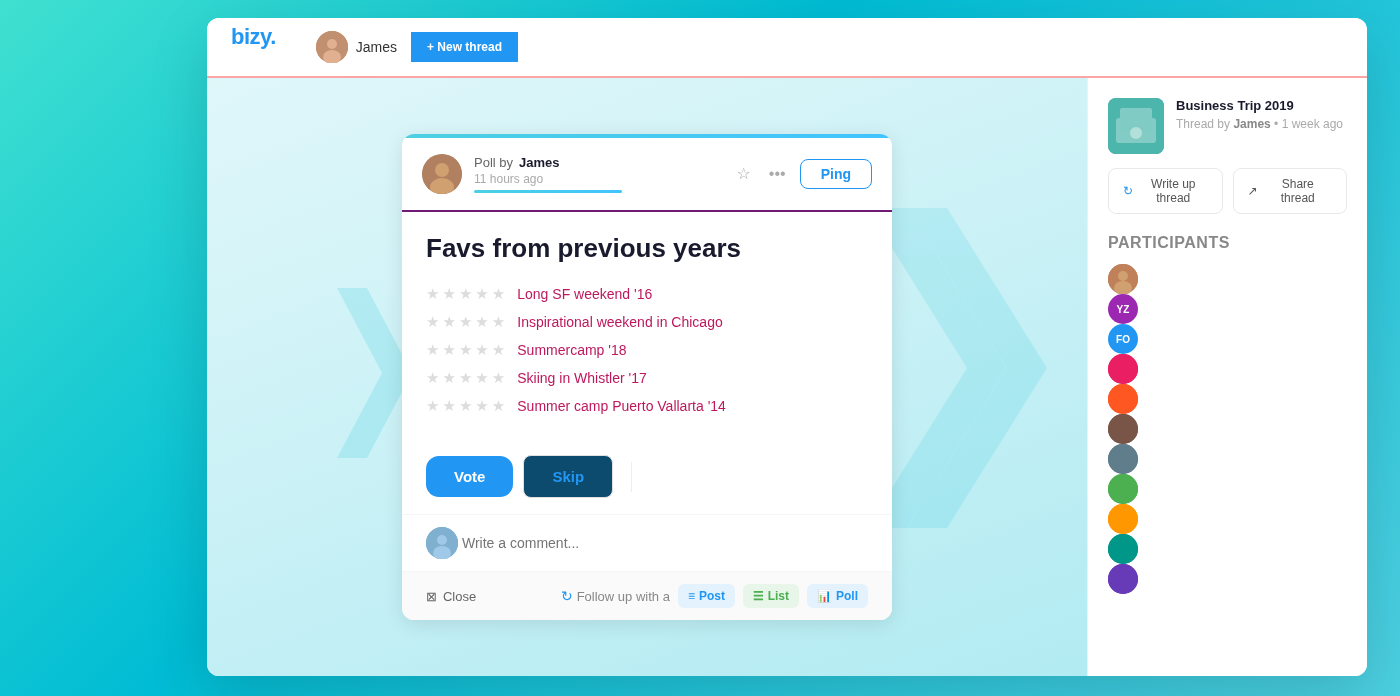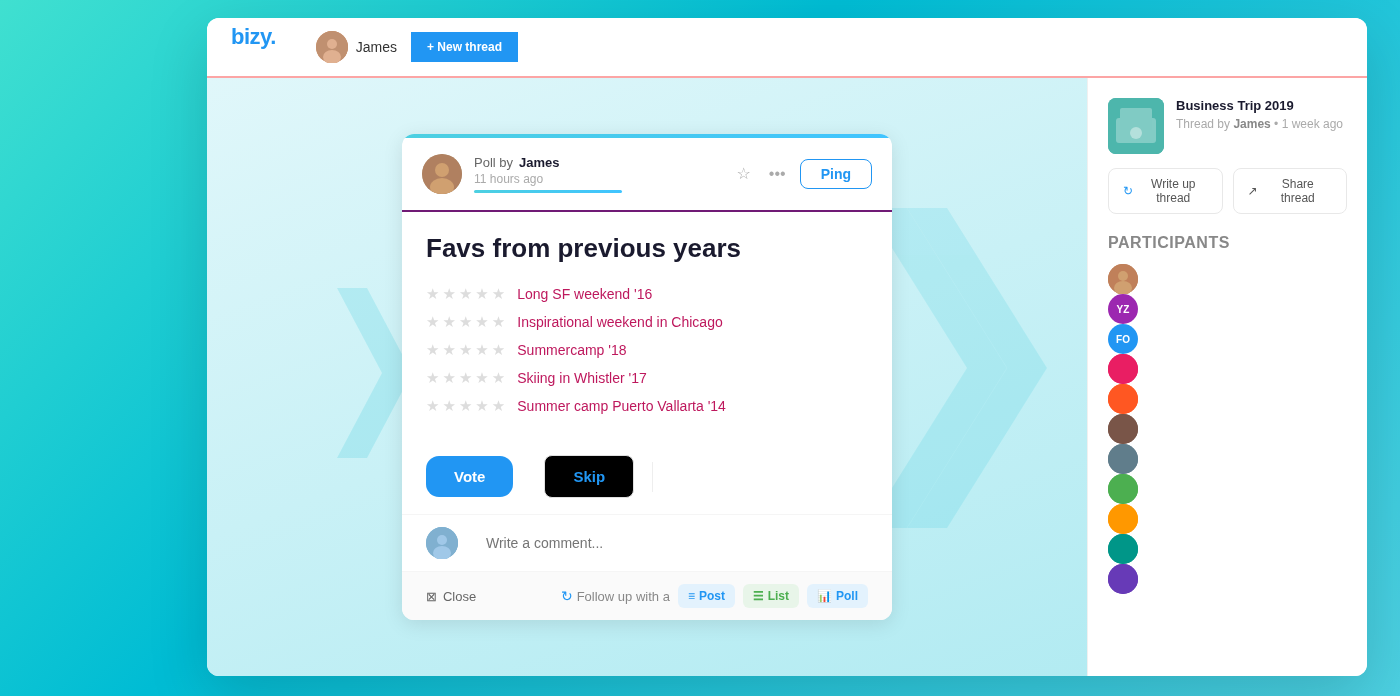--- a/index.html
+++ b/index.html
@@ -256,29 +256,28 @@
       color: #fff;
       border: none;
       border-radius: 13px;
       padding: 12px 28px;
       font-size: 15px;
       font-weight: 700;
       cursor: pointer;
     }
 
     .skip-btn {
-      background: #000000;
+      background: #0c4a6e;
       color: #2196f3;
       border: 1.5px solid #e0e0e0;
       border-radius: 8px;
       padding: 12px 28px;
       font-size: 15px;
       font-weight: 600;
       cursor: pointer;
-      margin-left: 21px;
     }
 
     .vote-info {
       display: flex;
       align-items: center;
       gap: 12px;
       margin-left: auto;
       font-size: 12px;
       color: #999;
     }
@@ -311,21 +310,21 @@
       display: flex;
       align-items: center;
       gap: 4px;
     }
 
     .comment-area {
       padding: 12px 24px;
       border-top: 1px solid #f5f5f5;
       display: flex;
       align-items: center;
-      gap: 28px;
+      gap: 4px;
     }
     .comment-avatar {
       width: 32px;
       height: 32px;
       border-radius: 50%;
       background: linear-gradient(135deg, #80c0e0, #60a0c0);
       flex-shrink: 0;
     }
     .comment-input {
       flex: 1;

